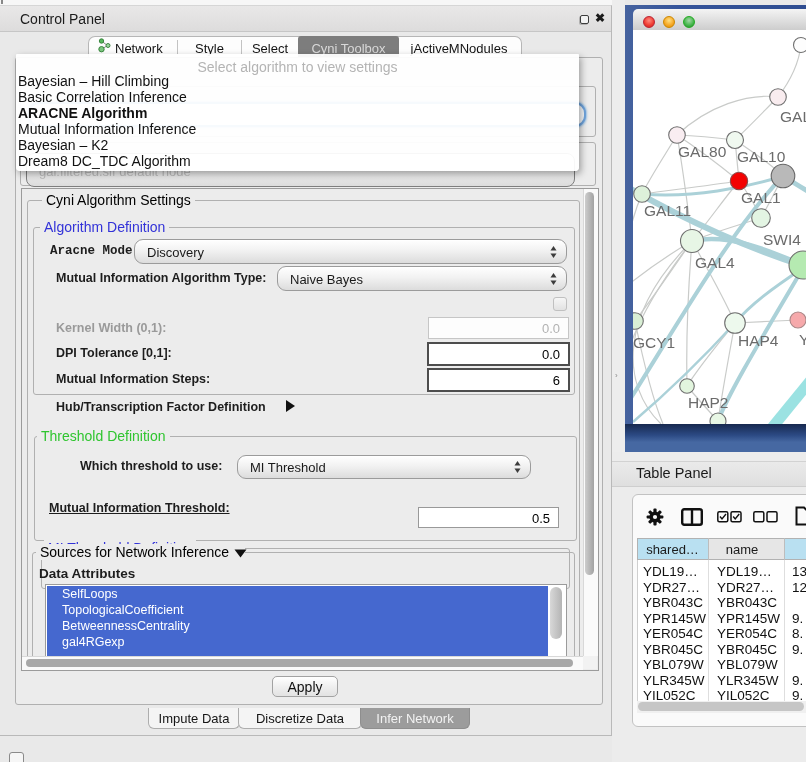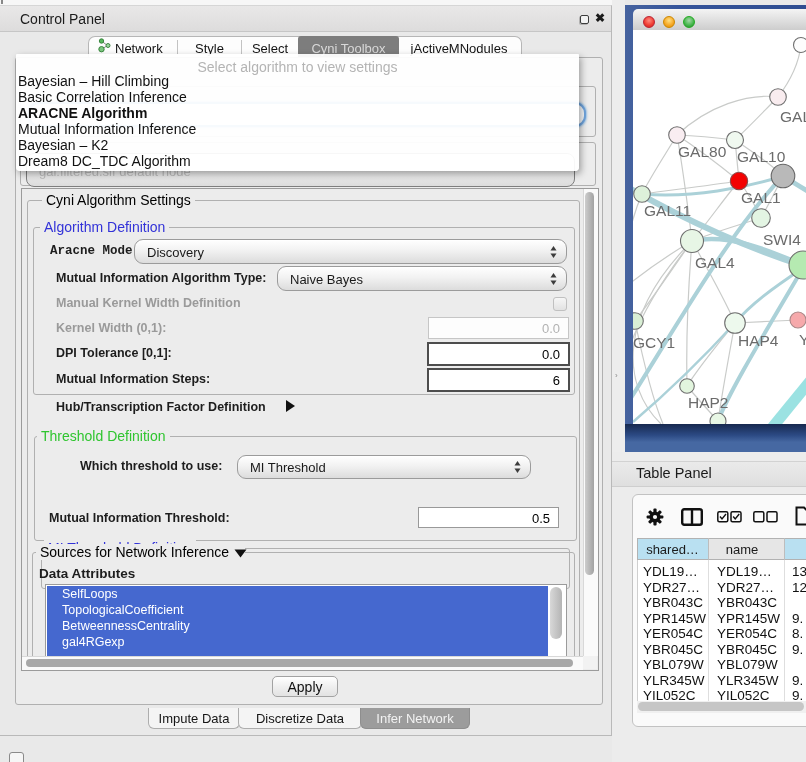--- a/index.html
+++ b/index.html
@@ -94,21 +94,20 @@
 
   <div class="lbl" style="left:34px;top:82px;">Mutual Information Algorithm Type:</div>
   <div class="combo" style="left:255px;top:77px;width:288px;height:23px;">
     <span class="tx">Naive Bayes</span>
     <svg class="carr" viewBox="0 0 7 12">
           <path d="M3.5 0 L6.5 4.5 L0.5 4.5 Z" fill="#3c3c3c"></path>
           <path d="M3.5 12 L6.5 7.5 L0.5 7.5 Z" fill="#3c3c3c"></path>
         </svg>
       </div>
 
-  <div class="lbl dis" style="left:34px;top:107px;">Manual Kernel Width Definition</div>
   <div class="abs" style="left:531px;top:108px;width:12px;height:12px;border:1px solid #c0c0c0;border-radius:3px;background:linear-gradient(#f6f6f6,#e2e2e2);"></div>
 
   <div class="lbl dis" style="left:34px;top:132px;">Kernel Width (0,1):</div>
   <div class="fld" style="left:406px;top:128px;width:139px;height:20px;border:1px solid #c6c6c6;background:#fdfdfd;">
         <span style="color:#b2b2b2;">0.0</span>
       </div>
 
   <div class="lbl" style="left:34px;top:157px;">DPI Tolerance [0,1]:</div>
   <div class="fld" style="left:405px;top:153px;width:139px;height:20px;border:2px solid #4d4d4d;">
         <span>0.0</span>
@@ -133,21 +132,21 @@
     <span class="tx">MI Threshold</span>
     <svg class="carr" viewBox="0 0 7 12">
           <path d="M3.5 0 L6.5 4.5 L0.5 4.5 Z" fill="#3c3c3c"></path>
           <path d="M3.5 12 L6.5 7.5 L0.5 7.5 Z" fill="#3c3c3c"></path>
         </svg>
       </div>
 
   <div class="grp" style="left:19px;top:320px;width:527px;height:39px;margin-top:39px;">
     <span class="gt" style="left:2px;color:#3232d8;">MI Threshold Definition</span>
       </div>
-  <div class="lbl" style="left:27px;top:322px;">Mutual Information Threshold:</div>
+  <div class="lbl" style="left:27px;top:312px;text-decoration:underline;">Mutual Information Threshold:</div>
   <div class="fld" style="left:396px;top:318px;width:139px;height:19px;border:1px solid #999;">
         <span>0.5</span>
       </div>
 
   <div class="grp" style="left:10px;top:363px;width:541px;height:140px;">
     <span class="gt" style="left:3px;">Sources for Network Inference &nbsp;&nbsp;</span>
       </div>
   <svg class="abs" style="left:212px;top:360px;" width="13" height="9" viewBox="0 0 13 9">
         <path d="M0.5 0.5 L12.5 0.5 L6.5 8.5 Z" fill="#111"></path>
       </svg>

